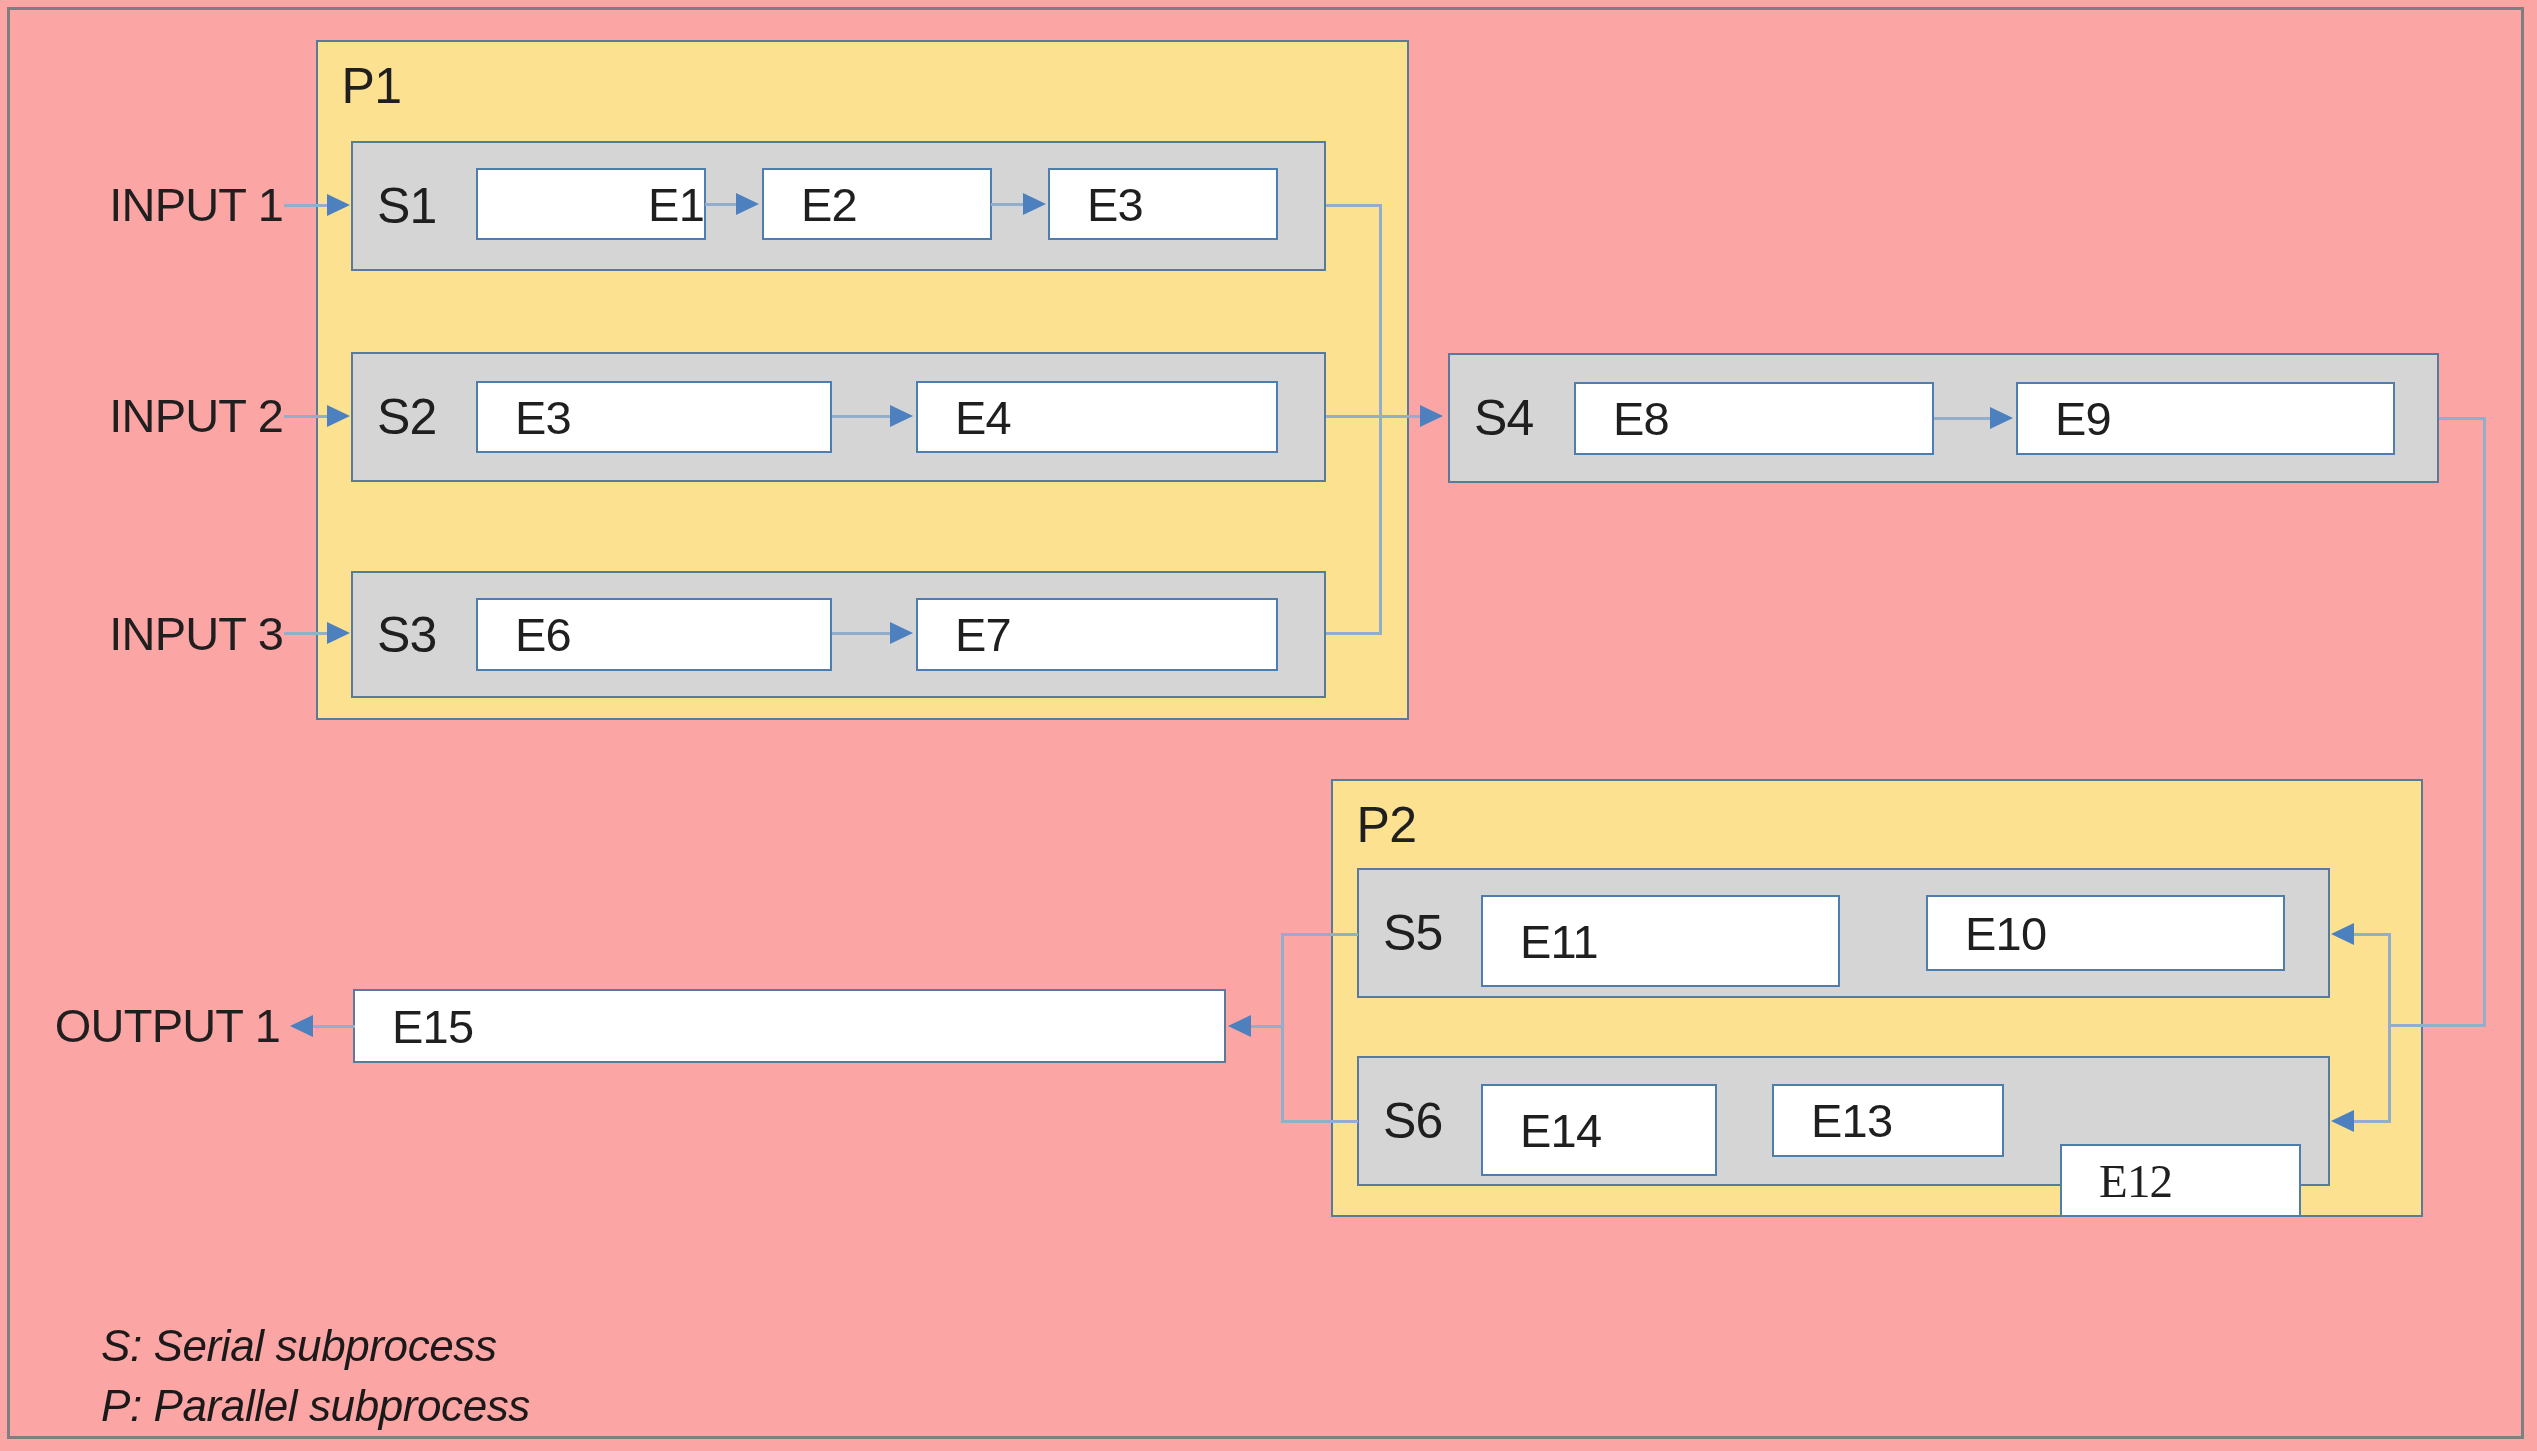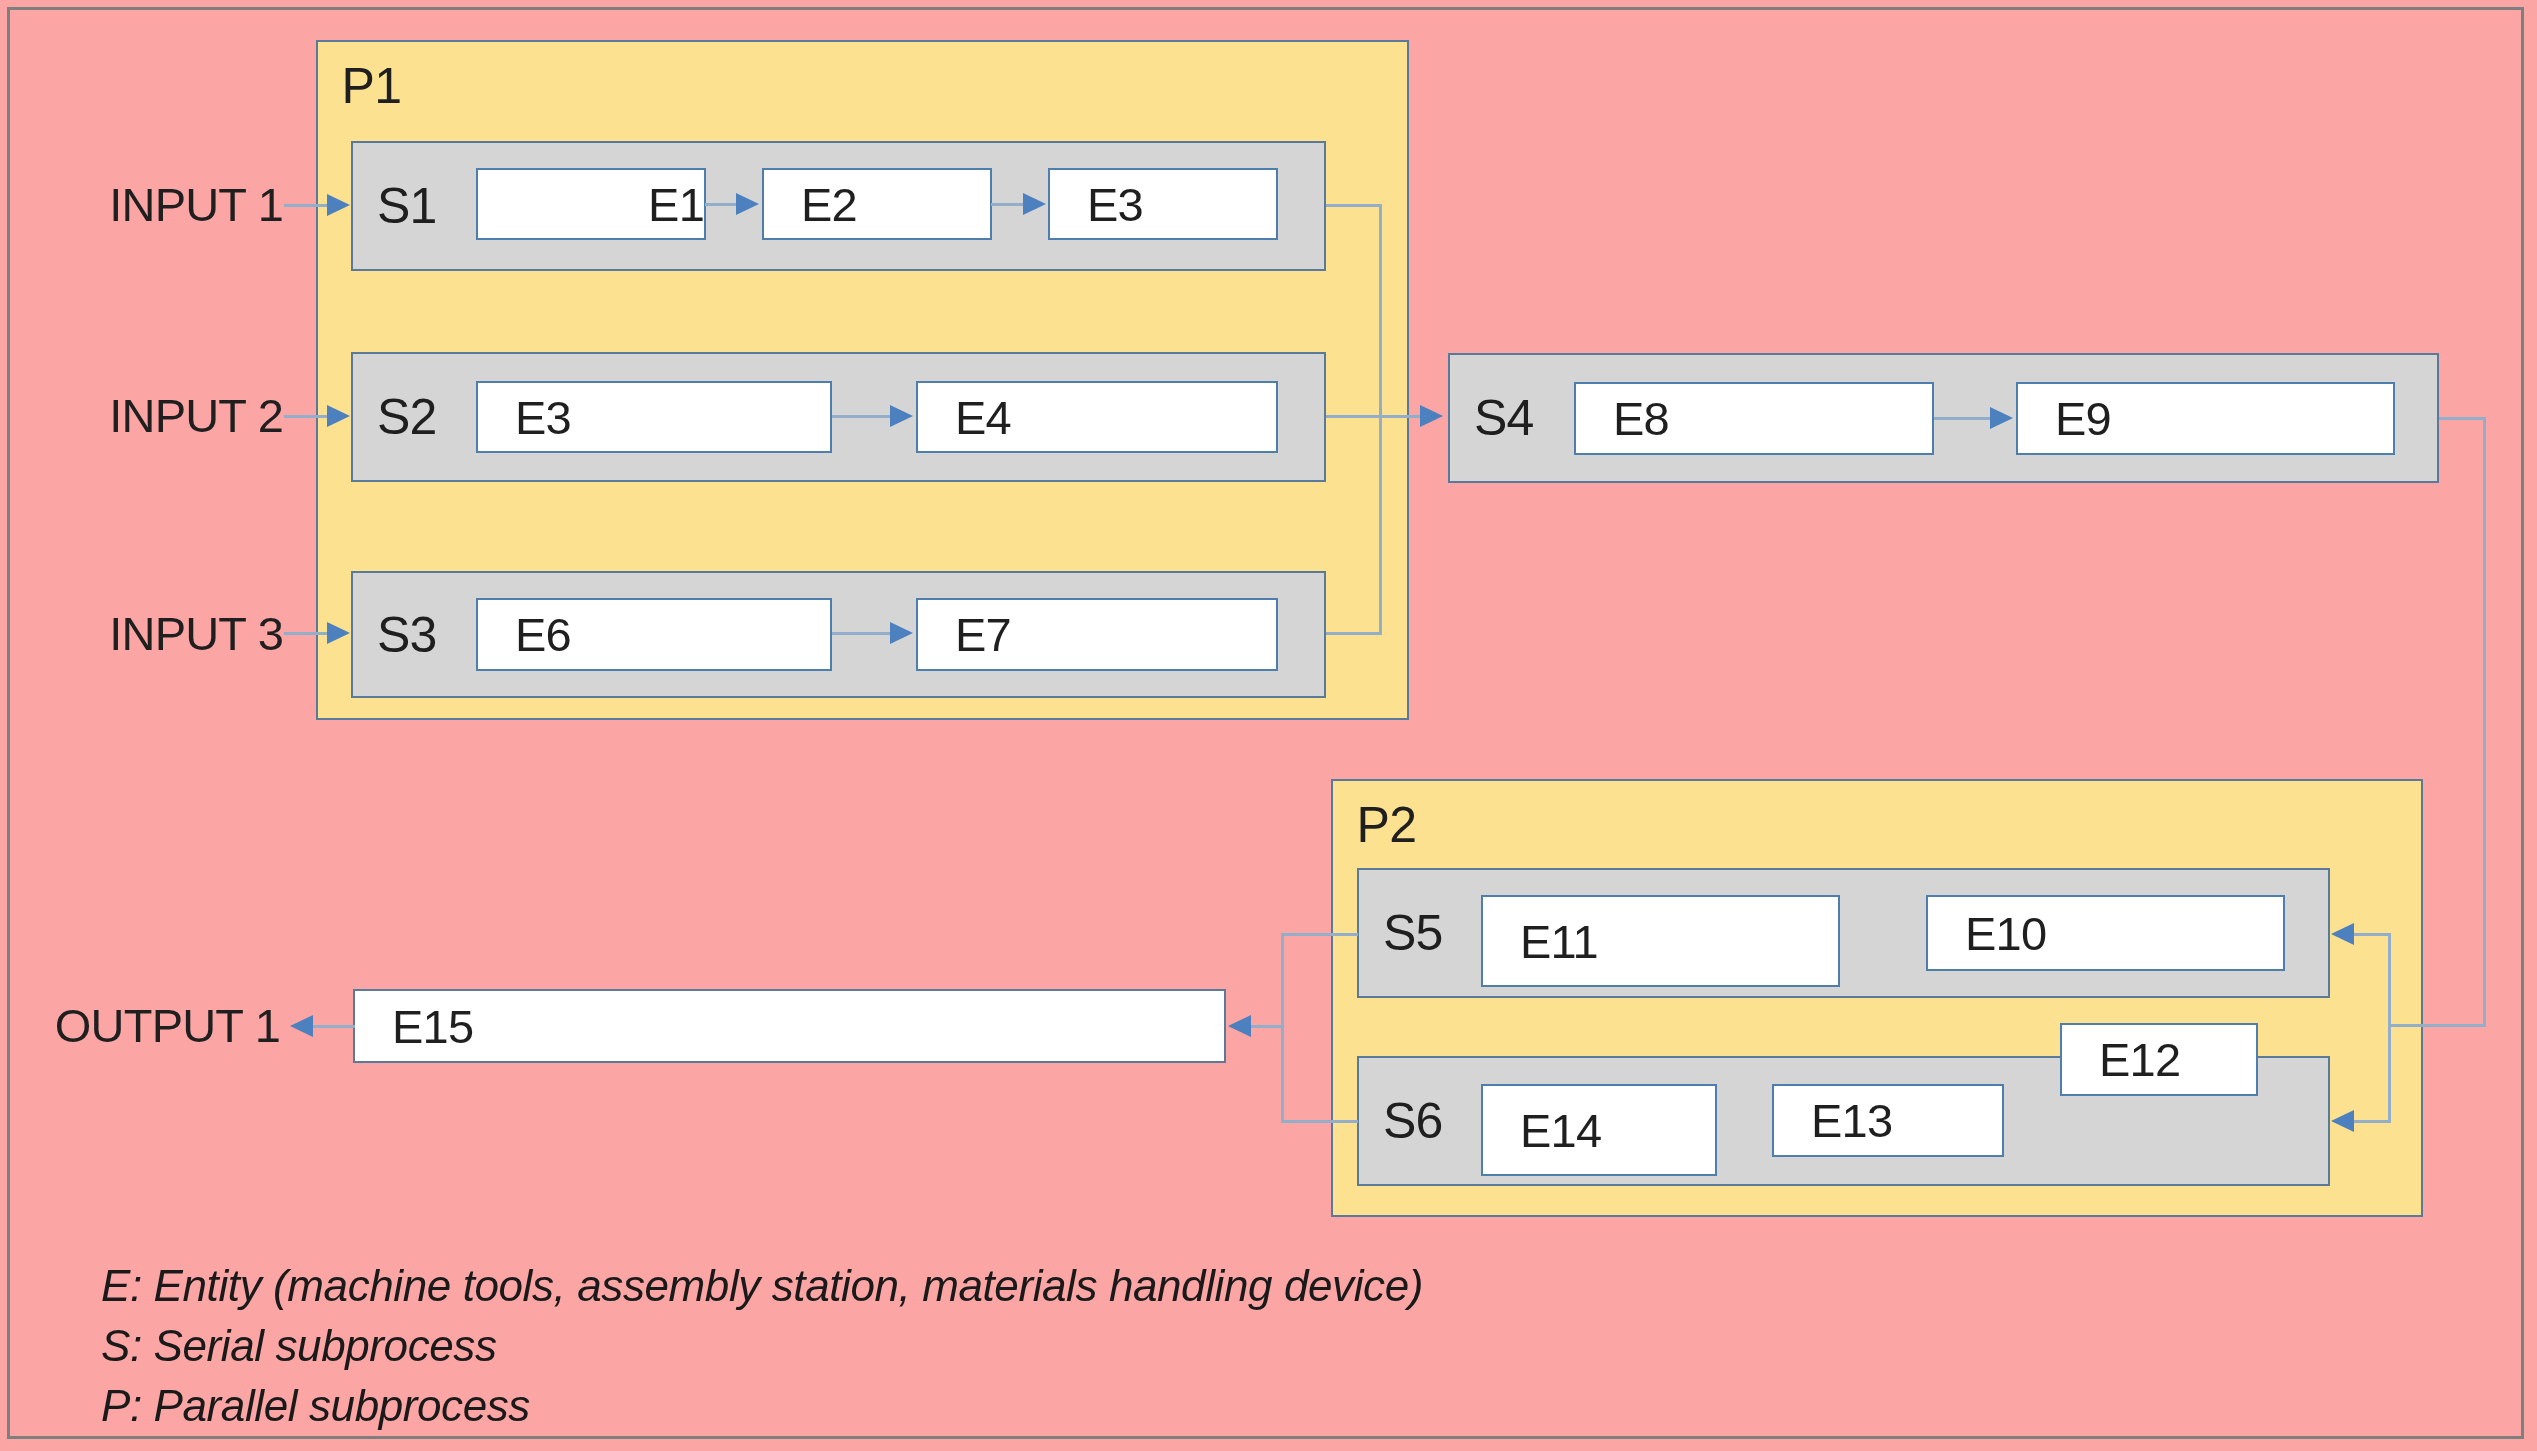--- a/index.html
+++ b/index.html
@@ -115,21 +115,21 @@
 
   <div class="sbox" style="left:1357px; top:1056px; width:973px; height:130px;">
     <span class="lbl">S6</span>
   </div>
   <div class="ebox" style="left:1481px; top:1084px; width:236px; height:92px;">
     <span class="lbl">E14</span>
   </div>
   <div class="ebox" style="left:1772px; top:1084px; width:232px; height:73px;">
     <span class="lbl">E13</span>
   </div>
-  <div class="ebox" style="left:2060px; top:1023px; width:198px; height:73px;">
+  <div class="ebox" style="left:2060px; top:1144px; width:241px; height:73px;font-family:Liberation Serif, serif;">
     <span class="lbl">E12</span>
   </div>
 
   <div class="ebox" style="left:353px; top:989px; width:873px; height:74px; border-color:var(--process_border,#5A7A99);">
     <span class="lbl">E15</span>
   </div>
 
   <div class="io" style="left:31px; top:180px;">INPUT 1</div>
   <div class="io" style="left:31px; top:391px;">INPUT 2</div>
   <div class="io" style="left:31px; top:609px;">INPUT 3</div>
@@ -172,18 +172,17 @@
   <div class="head r" style="left:1023px; top:193px;"></div>
   <div class="head r" style="left:890px; top:405px;"></div>
   <div class="head r" style="left:890px; top:622px;"></div>
   <div class="head r" style="left:1420px; top:405px;"></div>
   <div class="head r" style="left:1990px; top:407px;"></div>
   <div class="head l" style="left:2331px; top:923px;"></div>
   <div class="head l" style="left:2331px; top:1110px;"></div>
   <div class="head l" style="left:1228px; top:1015px;"></div>
   <div class="head l" style="left:290px;  top:1015px;"></div>
 
-  <div class="legend-line" style="top:1261px;">E: Entity (machine tools, assembly station, materials handling device)</div>
   <div class="legend-line" style="top:1321px;">S: Serial subprocess</div>
   <div class="legend-line" style="top:1381px;">P: Parallel subprocess</div>
 
 </div>
 
 
 </body></html>

